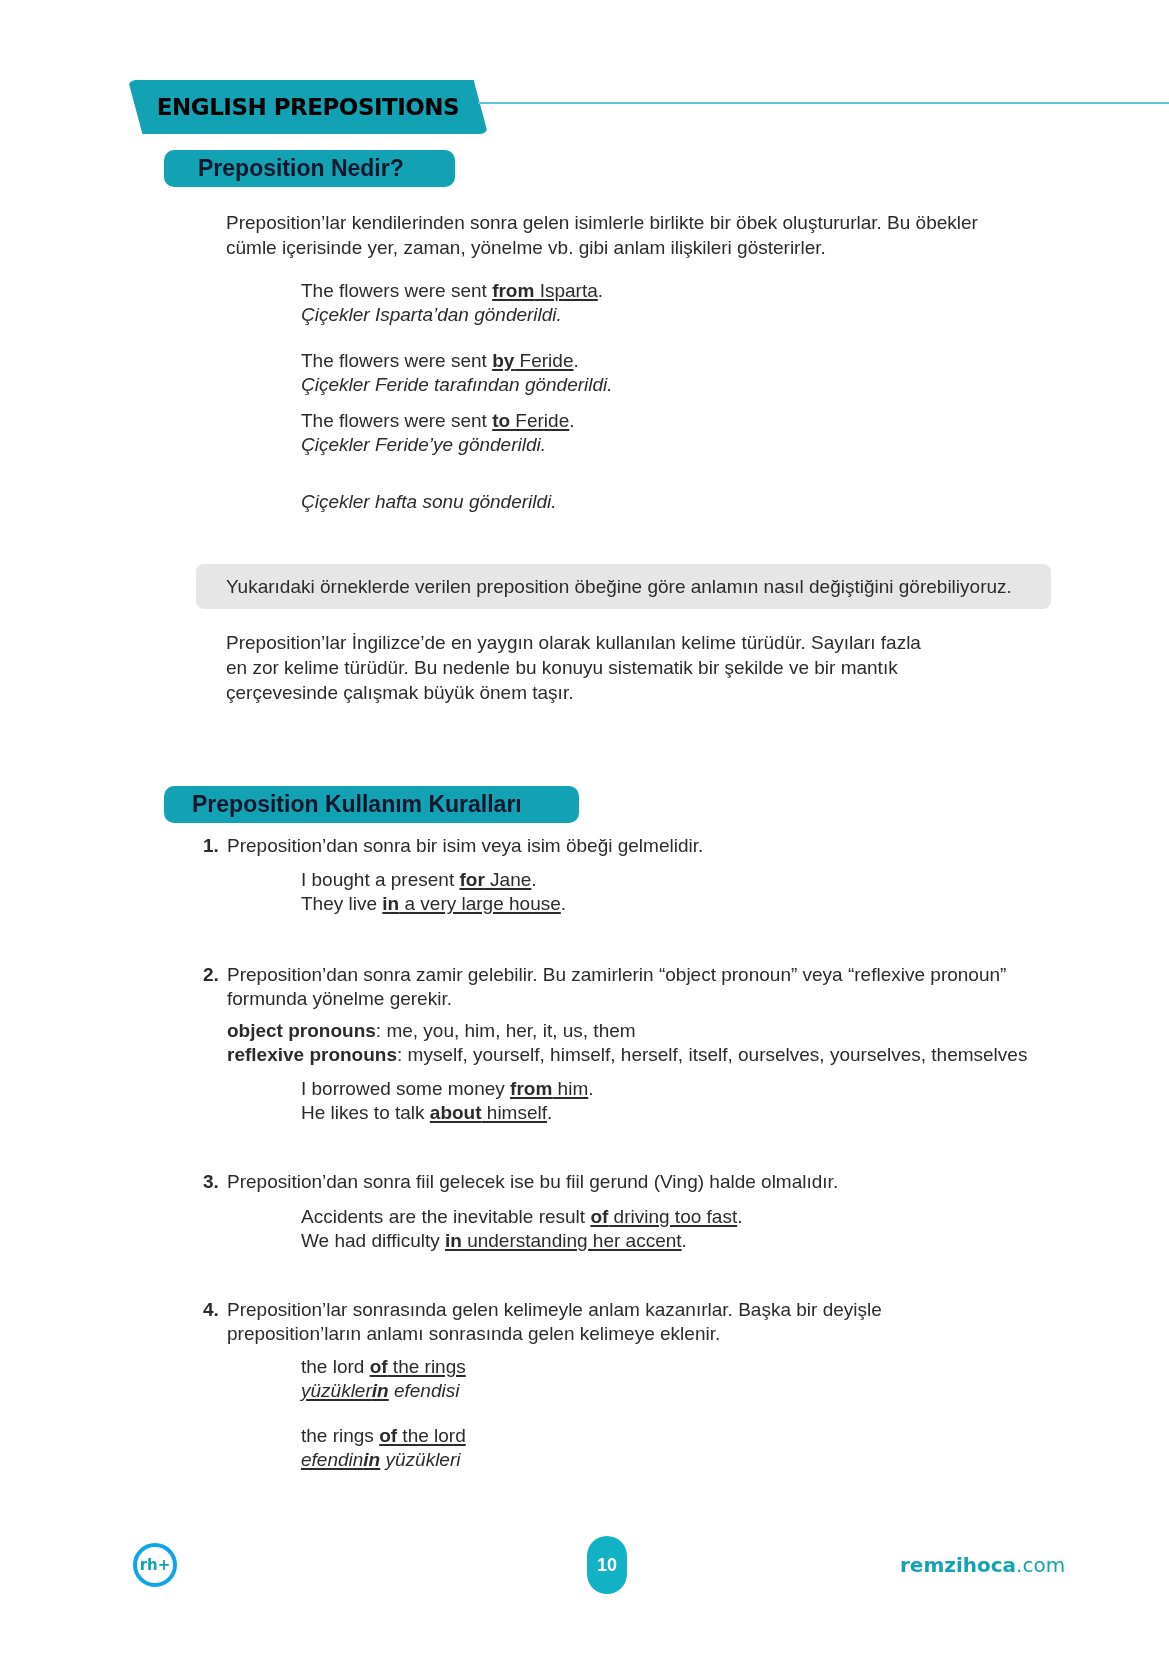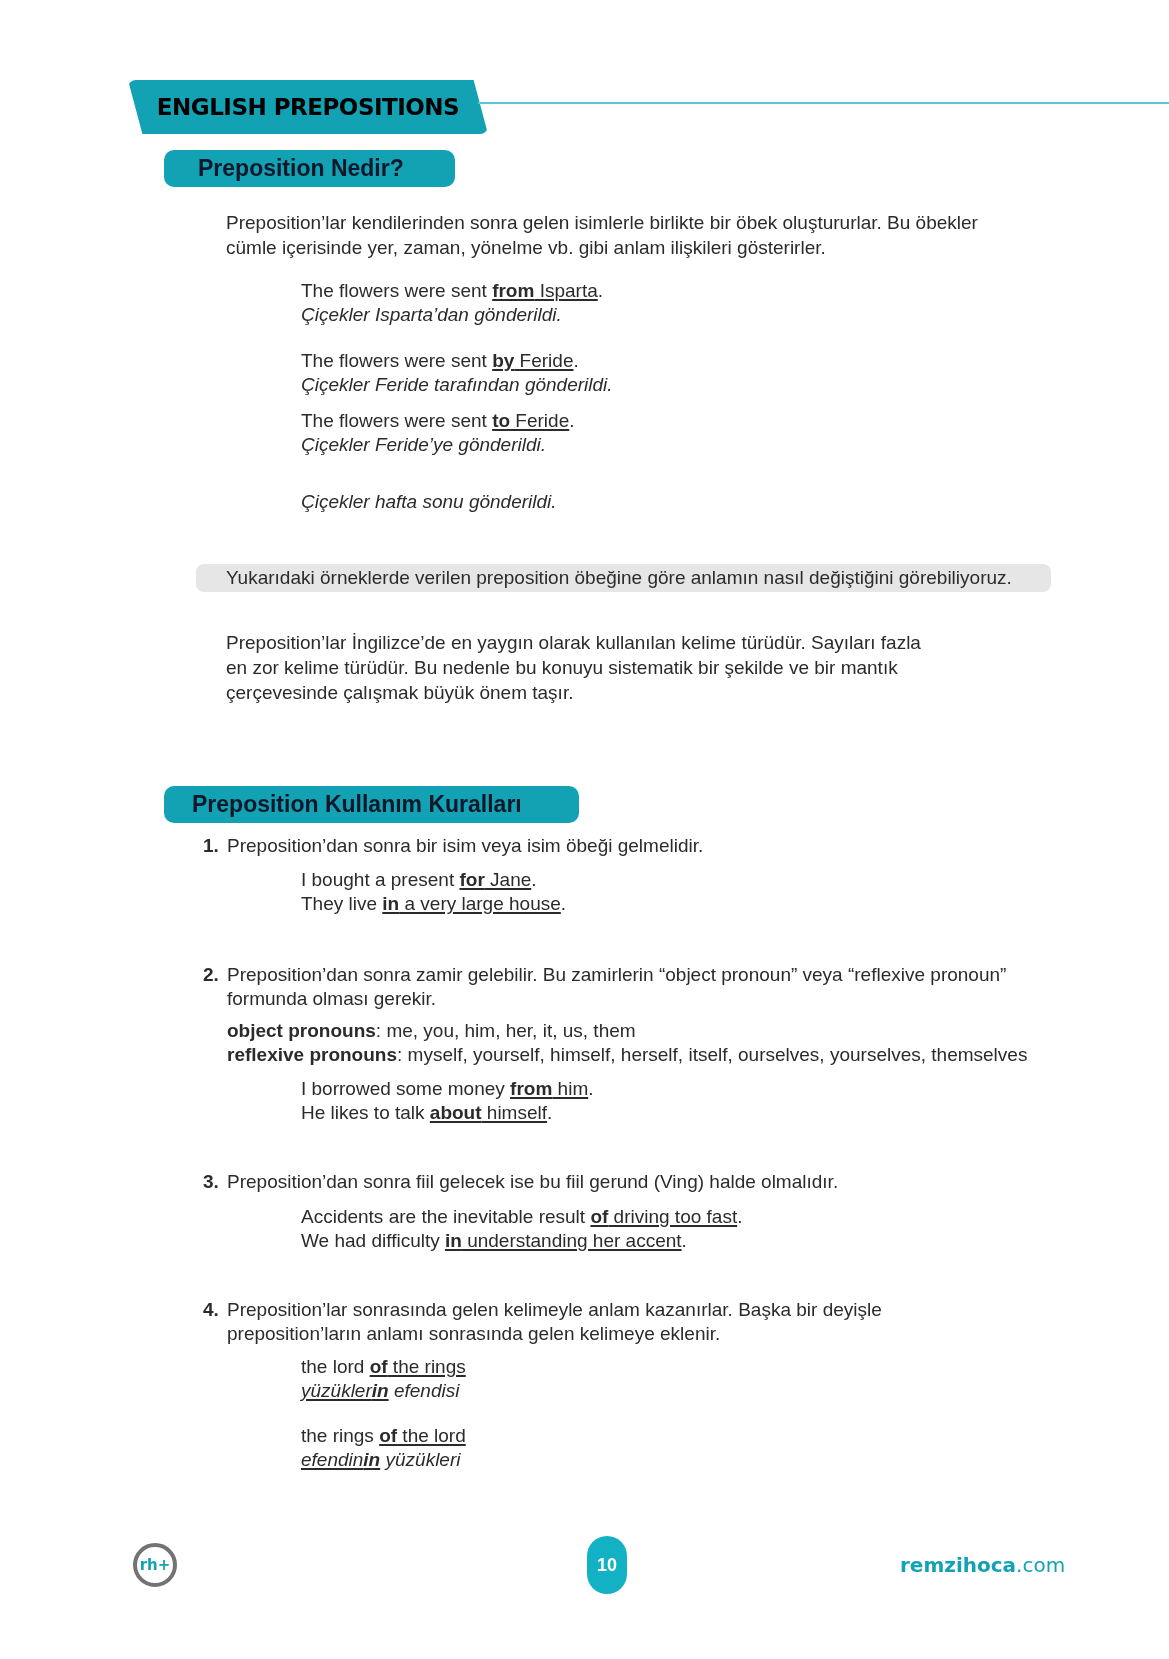--- a/index.html
+++ b/index.html
@@ -26,30 +26,30 @@
     border-radius: 10px; display: flex; align-items: center; padding-left: 28px;
     box-sizing: border-box;
   }
   .pill1 { left: 164px; top: 150px; width: 291px; height: 37px; padding-left: 34px; }
   .pill2 { left: 164px; top: 786px; width: 415px; height: 37px; }
   .para { font-size: 19px; line-height: 25px; color: #2b2b2b; }
   .ex { font-size: 19px; line-height: 24px; }
   .ex .tr { font-style: italic; }
   u { text-decoration-thickness: 1.5px; text-underline-offset: 2px; }
   .note {
-    left: 196px; top: 564px; width: 855px; height: 28px; background: #e6e6e6;
+    left: 196px; top: 564px; width: 855px; height: 45px; background: #e6e6e6;
     border-radius: 8px; box-sizing: border-box; padding-left: 30px;
     display: flex; align-items: center; font-size: 19px;
   }
   .rule { font-size: 19px; line-height: 24px; }
   .rule .num { font-weight: bold; position: absolute; left: -24px; }
   .pron { font-size: 19px; line-height: 24px; }
   
   .logo {
-    left: 133px; top: 1543px; width: 44px; height: 44px; border: 4px solid #737373;
+    left: 133px; top: 1543px; width: 44px; height: 44px; border: 4px solid #0ea5e9;
     border-radius: 50%; box-sizing: border-box; display: flex; align-items: center;
     justify-content: center; color: #12a2b4; font-weight: bold; font-size: 15px;
     font-family: "DejaVu Sans", sans-serif;
   }
   .page-num {
     left: 587px; top: 1536px; width: 40px; height: 58px; background: #12b2c4;
     border-radius: 20px; color: #fff; font-weight: bold; font-size: 18px;
     display: flex; align-items: center; justify-content: center;
     font-family: Liberation Sans, sans-serif;
   }
@@ -111,21 +111,21 @@
   <div>Preposition’dan sonra bir isim veya isim öbeği gelmelidir.</div>
 </div>
 <div class="abs ex" style="left:301px; top:868px;">
   <div><span>I bought a present </span><u><b>for</b><span> Jane</span></u><span>.</span></div>
   <div><span>They live </span><u><b>in</b><span> a very large house</span></u><span>.</span></div>
 </div>
 
 <div class="abs rule" style="left:227px; top:963px;">
   <span class="num">2.</span>
   <div>Preposition’dan sonra zamir gelebilir. Bu zamirlerin “object pronoun” veya “reflexive pronoun”</div>
-  <div>formunda olması gerekir.</div>
+  <div>formunda yönelme gerekir.</div>
 </div>
 <div class="abs pron" style="left:227px; top:1019px;">
   <div><b>object pronouns</b><span>: me, you, him, her, it, us, them</span></div>
   <div><b>reflexive pronouns</b><span>: myself, yourself, himself, herself, itself, ourselves, yourselves, themselves</span></div>
 </div>
 <div class="abs ex" style="left:301px; top:1077px;">
   <div><span>I borrowed some money </span><u><b>from</b><span> him</span></u><span>.</span></div>
   <div><span>He likes to talk </span><u><b>about</b><span> himself</span></u><span>.</span></div>
 </div>
 

